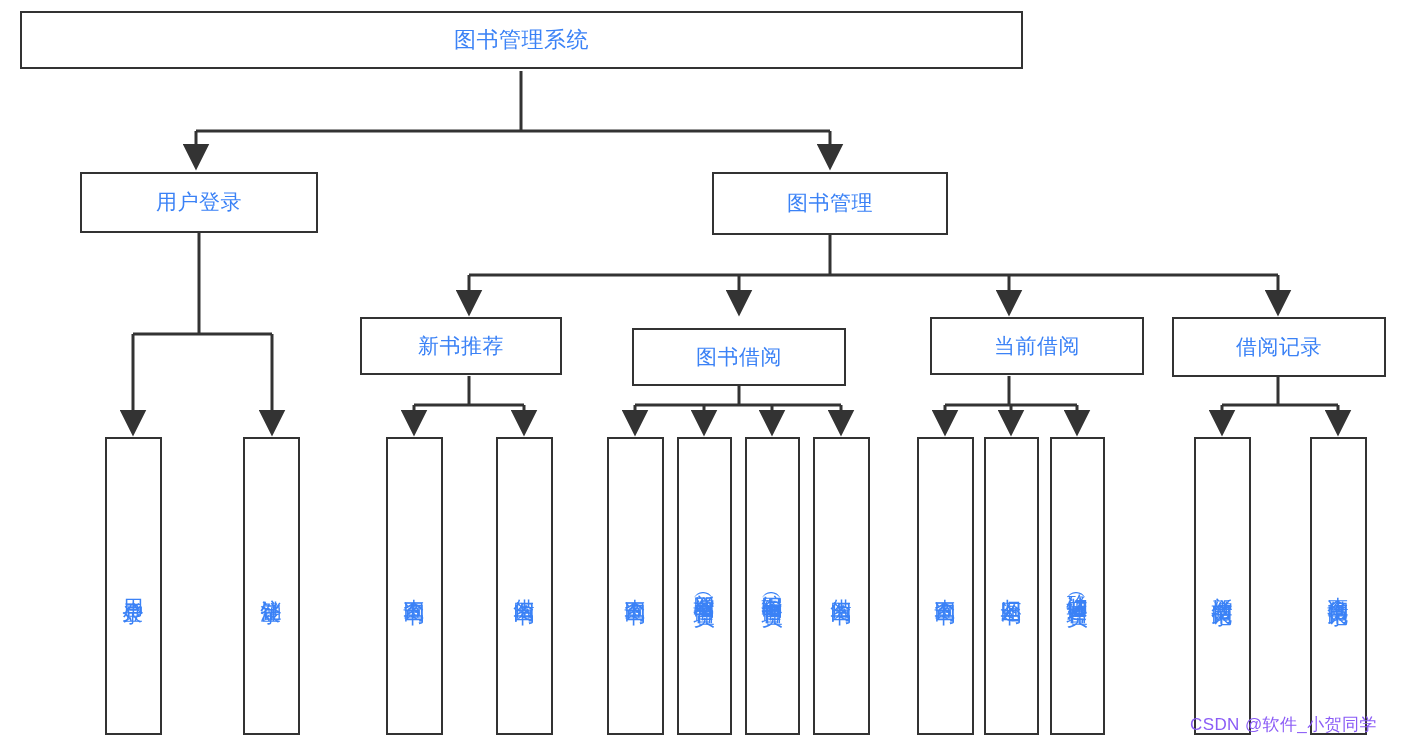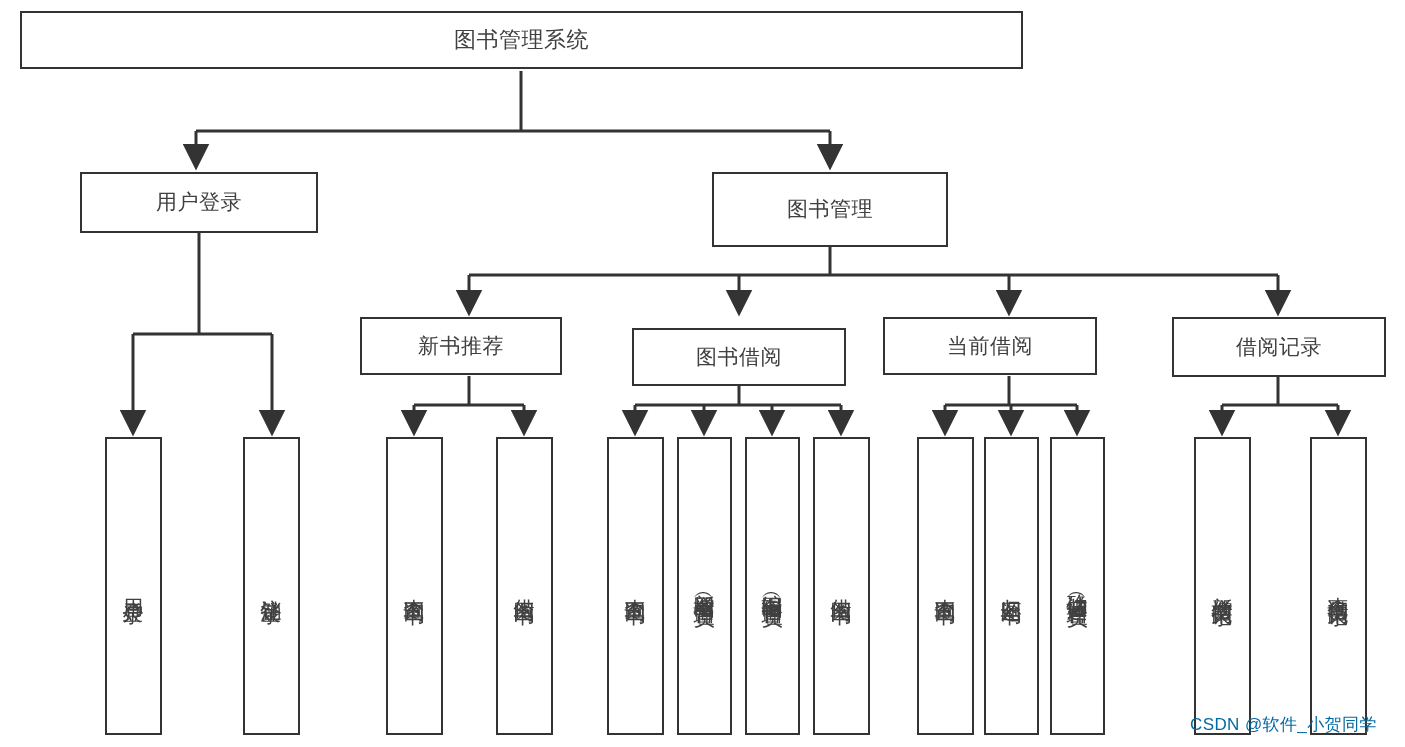--- a/index.html
+++ b/index.html
@@ -34,21 +34,21 @@
     border: 2px solid #333333;
     display: flex;
     align-items: center;
     justify-content: center;
     text-align: center;
   }
   .node-label {
     display: block;
     line-height: 1.18;
     letter-spacing: 0.5px;
-    color: #404040;
+    color: #3b82f6;
   }
   
   .node.horiz .node-label {
     writing-mode: horizontal-tb;
     font-size: 21px;
   }
   .node.root .node-label {
     font-size: 22px;
   }
   
@@ -63,21 +63,21 @@
     font-size: 21px;
     letter-spacing: 2px;
     line-height: 1;
     white-space: nowrap;
   }
   .watermark {
     position: absolute;
     left: 1190px;
     top: 713px;
     font-size: 17px;
-    color: #0369a1;
+    color: #8b5cf6;
     white-space: nowrap;
     letter-spacing: 0.4px;
     pointer-events: none;
   }
 </style>
 </head>
 <body>
 
 <div id="diagram-root">
 
@@ -131,31 +131,31 @@
     </g>
   </svg>
 
   <div class="node horiz root" style="left:20px; top:11px; width:1003px; height:58px;">
     <span class="node-label">图书管理系统</span>
   </div>
 
   <div class="node horiz" style="left:80px; top:172px; width:238px; height:61px;">
     <span class="node-label">用户登录</span>
   </div>
-  <div class="node horiz" style="left:712px; top:172px; width:236px; height:75px;">
+  <div class="node horiz" style="left:712px; top:172px; width:236px; height:63px;">
     <span class="node-label">图书管理</span>
   </div>
 
   <div class="node horiz" style="left:360px; top:317px; width:202px; height:58px;">
     <span class="node-label">新书推荐</span>
   </div>
   <div class="node horiz" style="left:632px; top:317px; width:214px; height:58px;margin-top:11px;">
     <span class="node-label">图书借阅</span>
   </div>
-  <div class="node horiz" style="left:883px; top:317px; width:214px; height:58px;">
+  <div class="node horiz" style="left:930px; top:317px; width:214px; height:58px;">
     <span class="node-label">当前借阅</span>
   </div>
   <div class="node horiz" style="left:1172px; top:317px; width:214px; height:60px;">
     <span class="node-label">借阅记录</span>
   </div>
 
   <div class="node vert" style="left:105px; top:437px; width:57px; height:298px;">
     <span class="node-label">用户登录</span>
   </div>
   <div class="node vert" style="left:243px; top:437px; width:57px; height:298px;">

